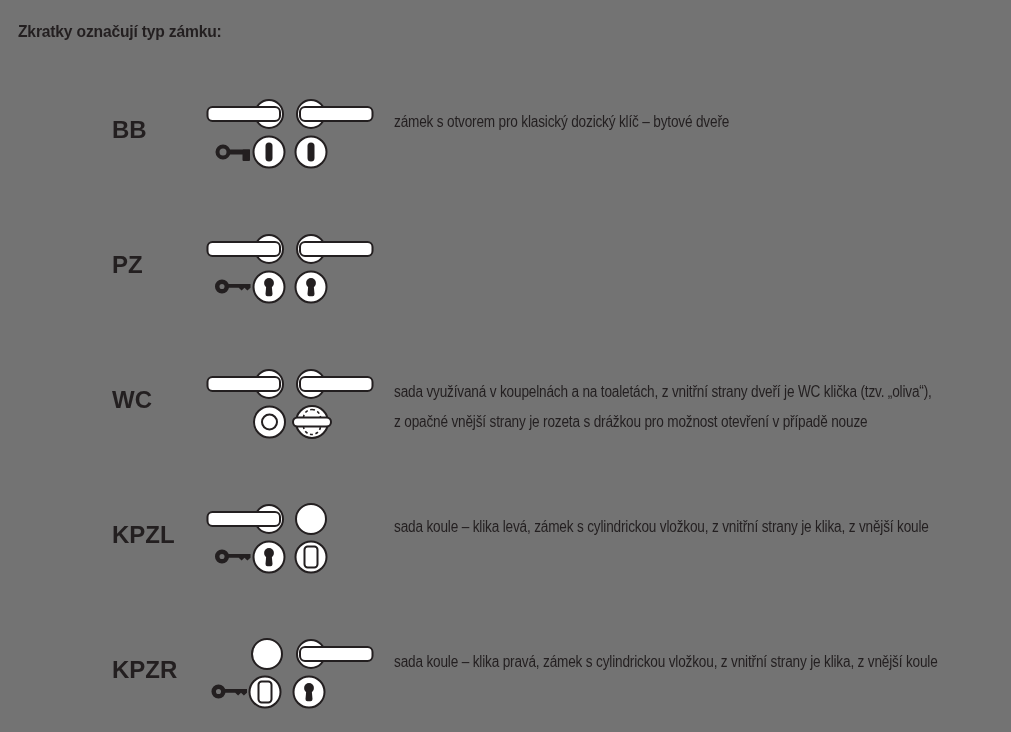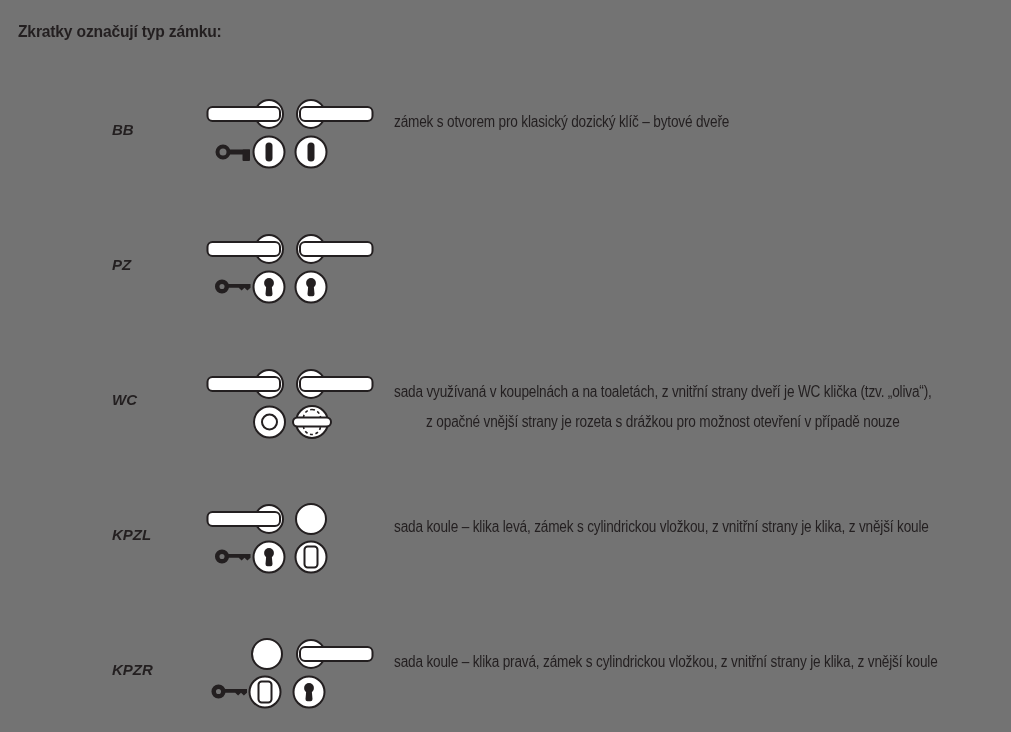--- a/index.html
+++ b/index.html
@@ -13,27 +13,27 @@
   }
   .title{
     position:absolute;left:18px;top:22px;
     font-size:17px;font-weight:bold;letter-spacing:-0.2px;
     transform:scaleX(0.92);transform-origin:0 50%;
     white-space:nowrap;
   }
   .row{position:absolute;left:0;width:1011px;height:76px;}
   .row-bb{top:95px;}
   .row-pz{top:230px;padding-left:48px;}
-  .row-wc{top:365px;text-align:center;}
+  .row-wc{top:365px;}
   .row-kpzl{top:500px;padding-left:36px;}
   .row-kpzr{top:635px;}
   .code{
     position:absolute;left:112px;top:24px;
-    font-size:15px;font-weight:bold;line-height:22px;
-    letter-spacing:0;white-space:nowrap;font-style:italic;
+    font-size:24px;font-weight:bold;line-height:22px;
+    letter-spacing:0;white-space:nowrap;
   }
   .iconset{position:absolute;left:205px;top:0;}
   .desc{position:absolute;left:394px;top:13px;font-size:16px;line-height:28px;}
   .row-wc .desc{top:12px;line-height:30px;}
   .desc .line{
     white-space:nowrap;letter-spacing:-0.2px;
     transform:scaleX(0.85);transform-origin:0 50%;
   }
   
   .oln{fill:#ffffff;stroke:#231f20;stroke-width:2px;}

